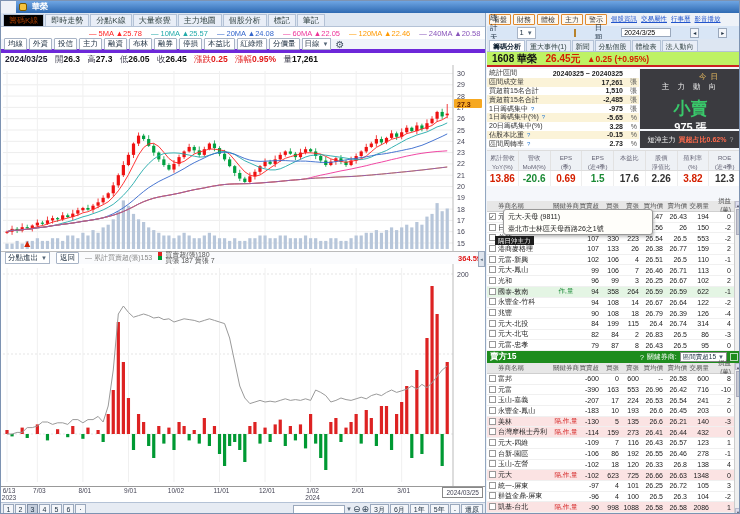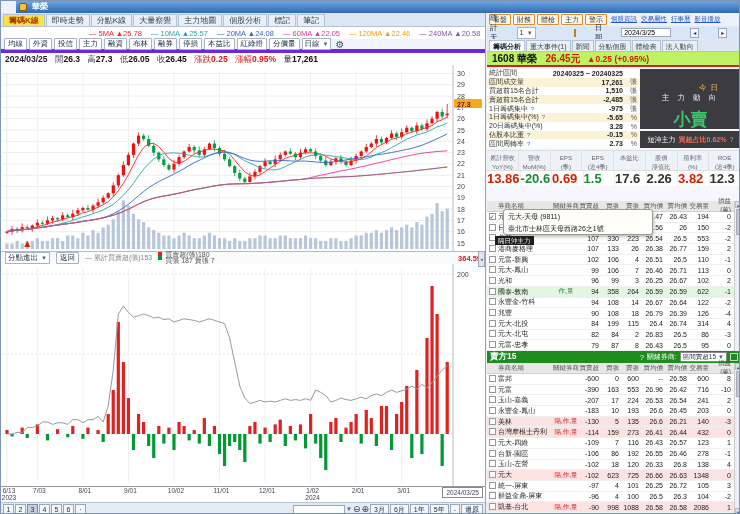--- a/index.html
+++ b/index.html
@@ -5,21 +5,21 @@
   html,body{margin:0;padding:0;background:#cfd6e0;}
   *{box-sizing:border-box;}
   .app{position:relative;width:740px;height:514px;background:#eef2f8;font-family:"Liberation Sans","DejaVu Sans",sans-serif;font-size:9px;color:#222;overflow:hidden;border:1px solid #7d93b2;}
   .titlebar{position:absolute;left:15px;top:0;width:740px;height:12px;background:linear-gradient(#6ea5e3,#2f6ab2);color:#fff;font-size:8px;line-height:12px;padding-left:16px;font-weight:bold;}
   .titleicon{position:absolute;left:3px;top:2px;width:8px;height:8px;background:#f5c33d;border:1px solid #7a5a00;border-radius:2px;}
   .left{position:absolute;left:0;top:12px;width:485px;height:502px;background:#fff;border-right:1px solid #93a7c0;}
   .right{position:absolute;left:486px;top:12px;width:254px;height:502px;background:#f5f7fb;overflow:hidden;}
   
   .ltabs{position:absolute;left:0;top:0;width:100%;height:14px;background:#dde6f2;border-bottom:1px solid #b4c2d6;display:flex;padding-left:2px;}
   .ltab{border:1px solid #b4c2d6;border-bottom:none;background:#e9eef7;color:#344;font-size:8px;line-height:12px;padding:0 5px;margin-right:1px;margin-top:1px;}
-  .ltab.active{background:#fde047;color:#a33c00;font-weight:bold;}
+  .ltab.active{background:#000000;color:#a33c00;font-weight:normal;}
   .malegend{position:absolute;left:0;top:14px;width:100%;height:12px;display:flex;align-items:center;gap:9px;font-size:7.5px;padding:0 4px 0 88px;background:#fff;}
   .mait{white-space:nowrap;}
   .manote{margin-left:auto;color:#e07818;font-size:7px;white-space:nowrap;}
   .bkicon{width:8px;height:8px;background:#4a4a55;border-radius:1px;display:inline-block;margin-left:3px;vertical-align:-1px;}
   .ltoolbar{position:absolute;left:0;top:26px;width:100%;height:14px;background:#f0f4fa;border-bottom:4px solid #6d28d9;display:flex;gap:2px;padding:1px 3px;align-items:center;}
   .tbtn{border:1px solid #a8b4c6;background:#fff;color:#234;font-size:7.5px;line-height:10px;padding:0 3px;border-radius:1px;}
   .sel{border:1px solid #a8b4c6;background:#fff;color:#234;font-size:7.5px;line-height:10px;padding:0 2px;display:inline-flex;gap:3px;align-items:center;}
   .caret{color:#567;font-size:6px;}
   .gear{font-size:10px;color:#456;margin-left:2px;}
   .ohlc{position:absolute;left:0;top:40px;width:100%;height:12px;font-size:8.5px;line-height:12px;padding-left:4px;white-space:nowrap;}
@@ -63,32 +63,32 @@
   .sprice{font-size:10px;font-weight:bold;color:#d42000;margin-left:6px;}
   .schg{font-size:8.5px;font-weight:bold;color:#d42000;margin-left:4px;}
   .stats{position:absolute;left:0;top:56px;width:152px;height:79px;background:#fff;}
   .strow{display:flex;height:8.8px;align-items:center;font-size:7px;padding:0 2px;color:#333;}
   .strow:nth-child(even){background:#fbf3d8;}
   .strow .sl{white-space:nowrap;}
   .strow .q{color:#2a7ad2;font-size:6px;margin-left:3px;}
   .strow .sv{margin-left:auto;font-weight:bold;color:#222;}
   .strow .su{width:14px;text-align:right;color:#555;font-weight:normal;}
   .todaybox{position:absolute;left:153px;top:56px;width:101px;height:60px;background:#3b3b40;color:#fff;text-align:center;}
-  .tb1{font-size:7.5px;color:#f0c060;letter-spacing:4px;margin-top:14px;padding-left:40px;}
+  .tb1{font-size:7.5px;color:#f0c060;letter-spacing:4px;margin-top:3px;padding-left:40px;}
   .tb2{font-size:7.5px;color:#eee;letter-spacing:3px;}
   .tbact{font-size:17px;font-weight:bold;color:#39c86a;margin-top:5px;}
   .tbqty{font-size:11px;font-weight:bold;color:#fff;}
   .shortbar{position:absolute;left:153px;top:118px;width:101px;height:17px;background:#3b3b40;color:#fff;font-size:7px;display:flex;align-items:center;justify-content:center;gap:3px;}
   .shortbar .sv2{color:#ff6a4d;font-weight:bold;}
   .shortbar .q2{color:#aaa;}
   .metrics{position:absolute;left:0;top:137px;width:254px;height:36px;background:#fff;border-top:1px solid #ddd;}
   .mhdr{display:flex;height:20px;background:#eef1f5;border-bottom:1px solid #ddd;}
   .mh{flex:1;font-size:6.2px;color:#667;text-align:center;line-height:9px;padding-top:2px;border-right:1px solid #e2e2e2;}
   .mvals{display:flex;height:15px;}
-  .mv{flex:1;font-size:13px;font-weight:bold;text-align:left;line-height:15px;border-right:1px solid #eee;}
+  .mv{flex:1;font-size:10px;font-weight:bold;text-align:center;line-height:15px;border-right:1px solid #eee;}
   .secbar{position:absolute;left:0;width:100%;height:12px;color:#fff;display:flex;align-items:center;padding:0 3px;gap:3px;}
   .secbar .t{font-weight:bold;font-size:8.5px;}
   .secbar .ksp{margin-left:auto;font-size:7px;}
   .secbar .ssel{background:#fff;color:#234;border:1px solid #888;font-size:6.5px;line-height:8px;padding:0 2px;display:inline-flex;gap:2px;}
   .secbar .morebtn{width:8px;height:8px;border:1px solid rgba(255,255,255,.7);}
   .thead{position:absolute;left:0;width:247px;height:11px;background:#e7e7e7;border-bottom:1px solid #cfcfcf;display:flex;font-size:6.5px;color:#555;align-items:center;}
   .trows{position:absolute;left:0;width:247px;overflow:hidden;background:#fff;}
   .trow{display:flex;height:10.7px;align-items:center;font-size:7px;border-bottom:1px solid #f0f0f0;background:#fff;}
   .trow.pink{background:#fbe3e3;}
   .trow.green{background:#e4f5e4;}

